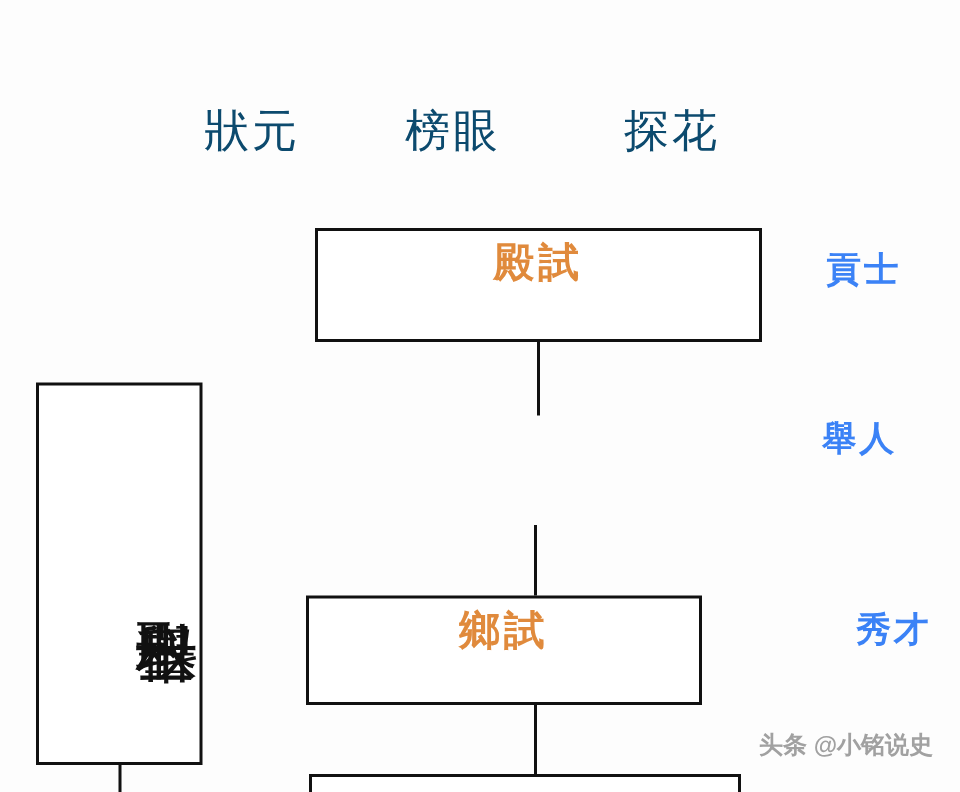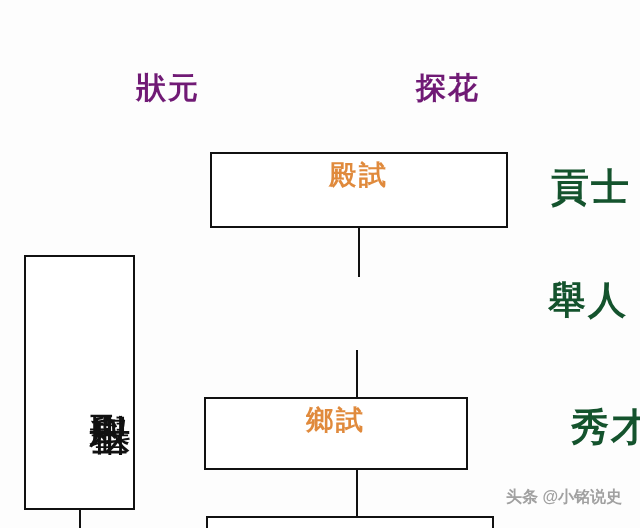--- a/index.html
+++ b/index.html
@@ -16,23 +16,23 @@
   #canvas {
     position: relative;
     width: 640px;
     height: 528px;
     background: #fdfdfd;
   }
 
   
   .rank-label {
     position: absolute;
-    color: #701a75;
+    color: #0c4a6e;
     font-size: 30px;
-    font-weight: 700;
+    font-weight: 400;
     letter-spacing: 2px;
     line-height: 1;
     white-space: nowrap;
     font-family: "Liberation Serif", "DejaVu Serif", serif;
   }
   #rank-0 { left: 136px; top: 73px; }
   #rank-1 { left: 270px; top: 73px; }
   #rank-2 { left: 416px; top: 73px; }
 
   
@@ -66,22 +66,22 @@
     width: 2px;
     background: #111111;
   }
   #connector-0 { left: 358px; top: 228px; height: 49px; }
   #connector-1 { left: 356px; top: 350px; height: 47px; }
   #connector-2 { left: 356px; top: 470px; height: 47px; }
 
   
   .outcome-label {
     position: absolute;
-    color: #14532d;
-    font-size: 38px;
+    color: #3b82f6;
+    font-size: 23px;
     font-weight: 700;
     letter-spacing: 2px;
     line-height: 1;
     white-space: nowrap;
     font-family: "Liberation Serif", "DejaVu Serif", serif;
   }
   #outcome-0 { left: 551px; top: 168px; }
   #outcome-1 { left: 548px; top: 281px; }
   #outcome-2 { left: 551px; top: 408px; margin-left: 20px; }
 
@@ -134,20 +134,21 @@
     opacity: 0.82;
     font-family: "Liberation Sans", sans-serif;
   }
 </style>
 </head>
 <body>
 
 <div id="canvas">
 
   <div class="rank-label" id="rank-0">狀元</div>
+  <div class="rank-label" id="rank-1">榜眼</div>
   <div class="rank-label" id="rank-2">探花</div>
 
   <div class="stage-box" id="stage-box-0">
     <div class="stage-text">殿試</div>
   </div>
 
 
   <div class="stage-box" id="stage-box-2">
     <div class="stage-text">鄉試</div>
   </div>

